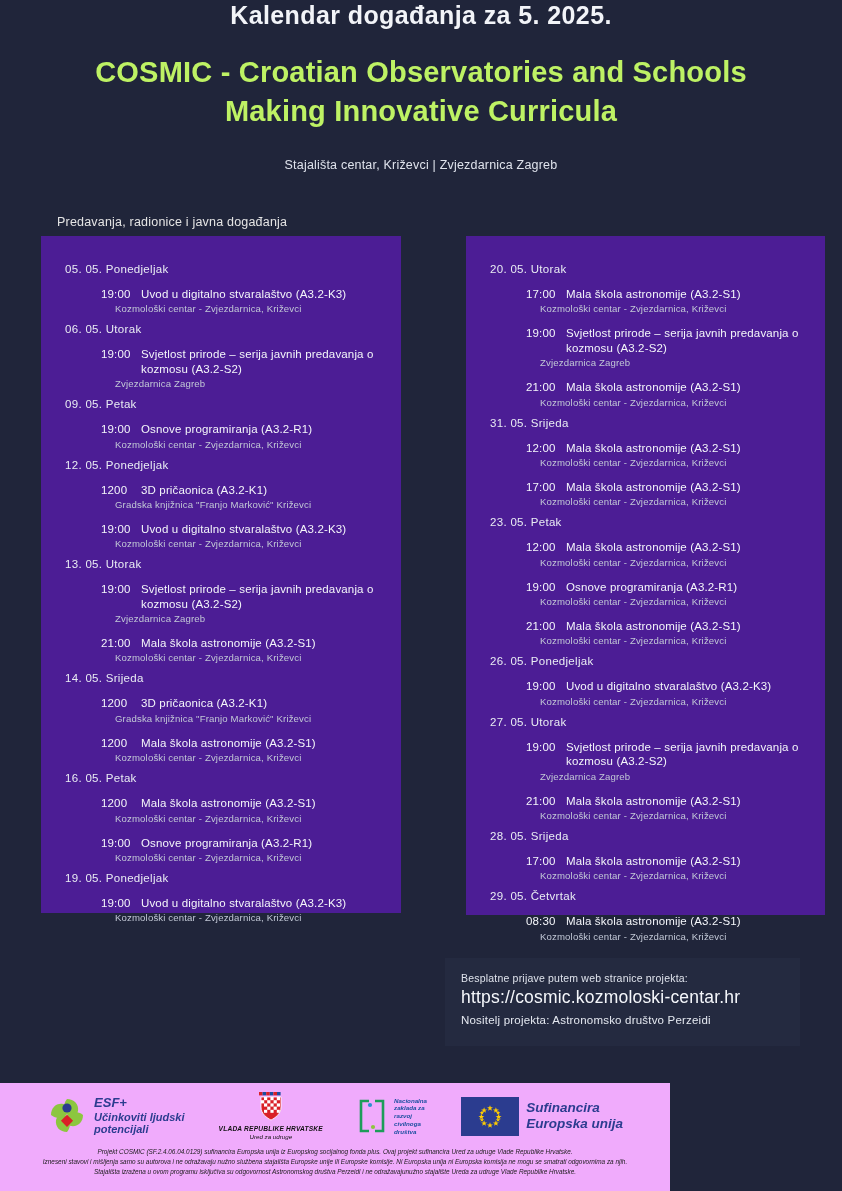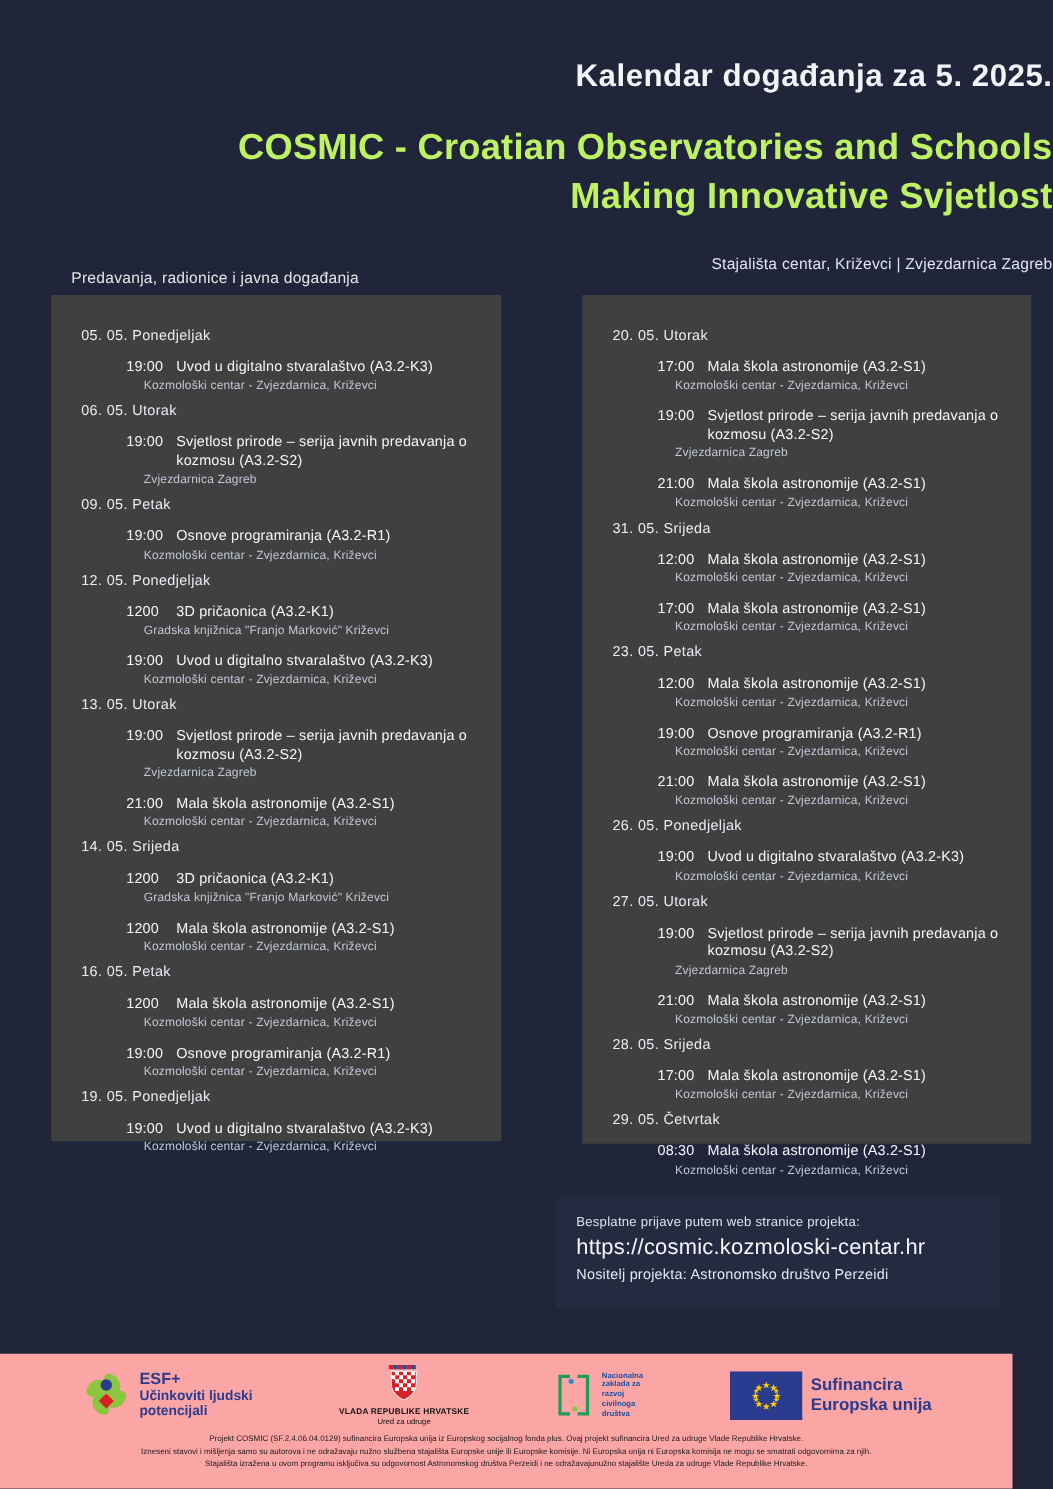--- a/index.html
+++ b/index.html
@@ -15,22 +15,21 @@
     position: relative;
   }
   .poster {
     position: absolute;
     left: 0; top: 0;
     width: 842px;
     height: 1083px;
     background: #20253a;
   }
   .header {
-    text-align: right;
-    padding-top: 46px;
+    text-align: center;
   }
   .kalendar {
     color: #f2f4f8;
     font-size: 25px;
     font-weight: 600;
     letter-spacing: 0.4px;
     line-height: 1.25;
   }
   .project-title {
     color: #bef264;
@@ -55,21 +54,21 @@
     letter-spacing: 0.2px;
   }
   .columns {
     position: absolute;
     left: 0;
     top: 236px;
     width: 842px;
   }
   .panel {
     position: absolute;
-    background: #404040;
+    background: #4c1d95;
   }
   #panel-left {
     left: 41px;
     top: 0;
     width: 360px;
     height: 677px;
   }
   #panel-right {
     left: 466px;
     top: 0;
@@ -132,23 +131,24 @@
   }
   .web-org {
     color: #e4e8f0;
     font-size: 11.5px;
     letter-spacing: 0.2px;
   }
   .footer {
     position: absolute;
     left: 0;
     top: 1083px;
-    width: 810px;
+    width: 670px;
     height: 108px;
-    background: #fca5a5;
+    background: #f0abfc;
+    font-style: italic;
   }
   .logos {
     display: flex;
     align-items: center;
     justify-content: space-around;
     height: 62px;
     padding: 4px 30px 0 30px;
     box-sizing: border-box;
   }
   .logo-block { display: flex; align-items: center; gap: 7px; }
@@ -172,21 +172,21 @@
 </style>
 </head>
 <body>
 
 <div class="poster">
 
   <div class="header">
     <div class="kalendar">Kalendar događanja za 5. 2025.</div>
     <div class="project-title">
       <div>COSMIC - Croatian Observatories and Schools</div>
-      <div>Making Innovative Svjetlost</div>
+      <div>Making Innovative Curricula</div>
     </div>
     <div class="venues">Stajališta centar, Križevci | Zvjezdarnica Zagreb</div>
   </div>
 
   <div class="section-label">Predavanja, radionice i javna događanja</div>
 
   <div class="columns">
     <div class="panel" id="panel-left">
       <div class="panel-inner" id="left-list">
           <div class="day-group">

